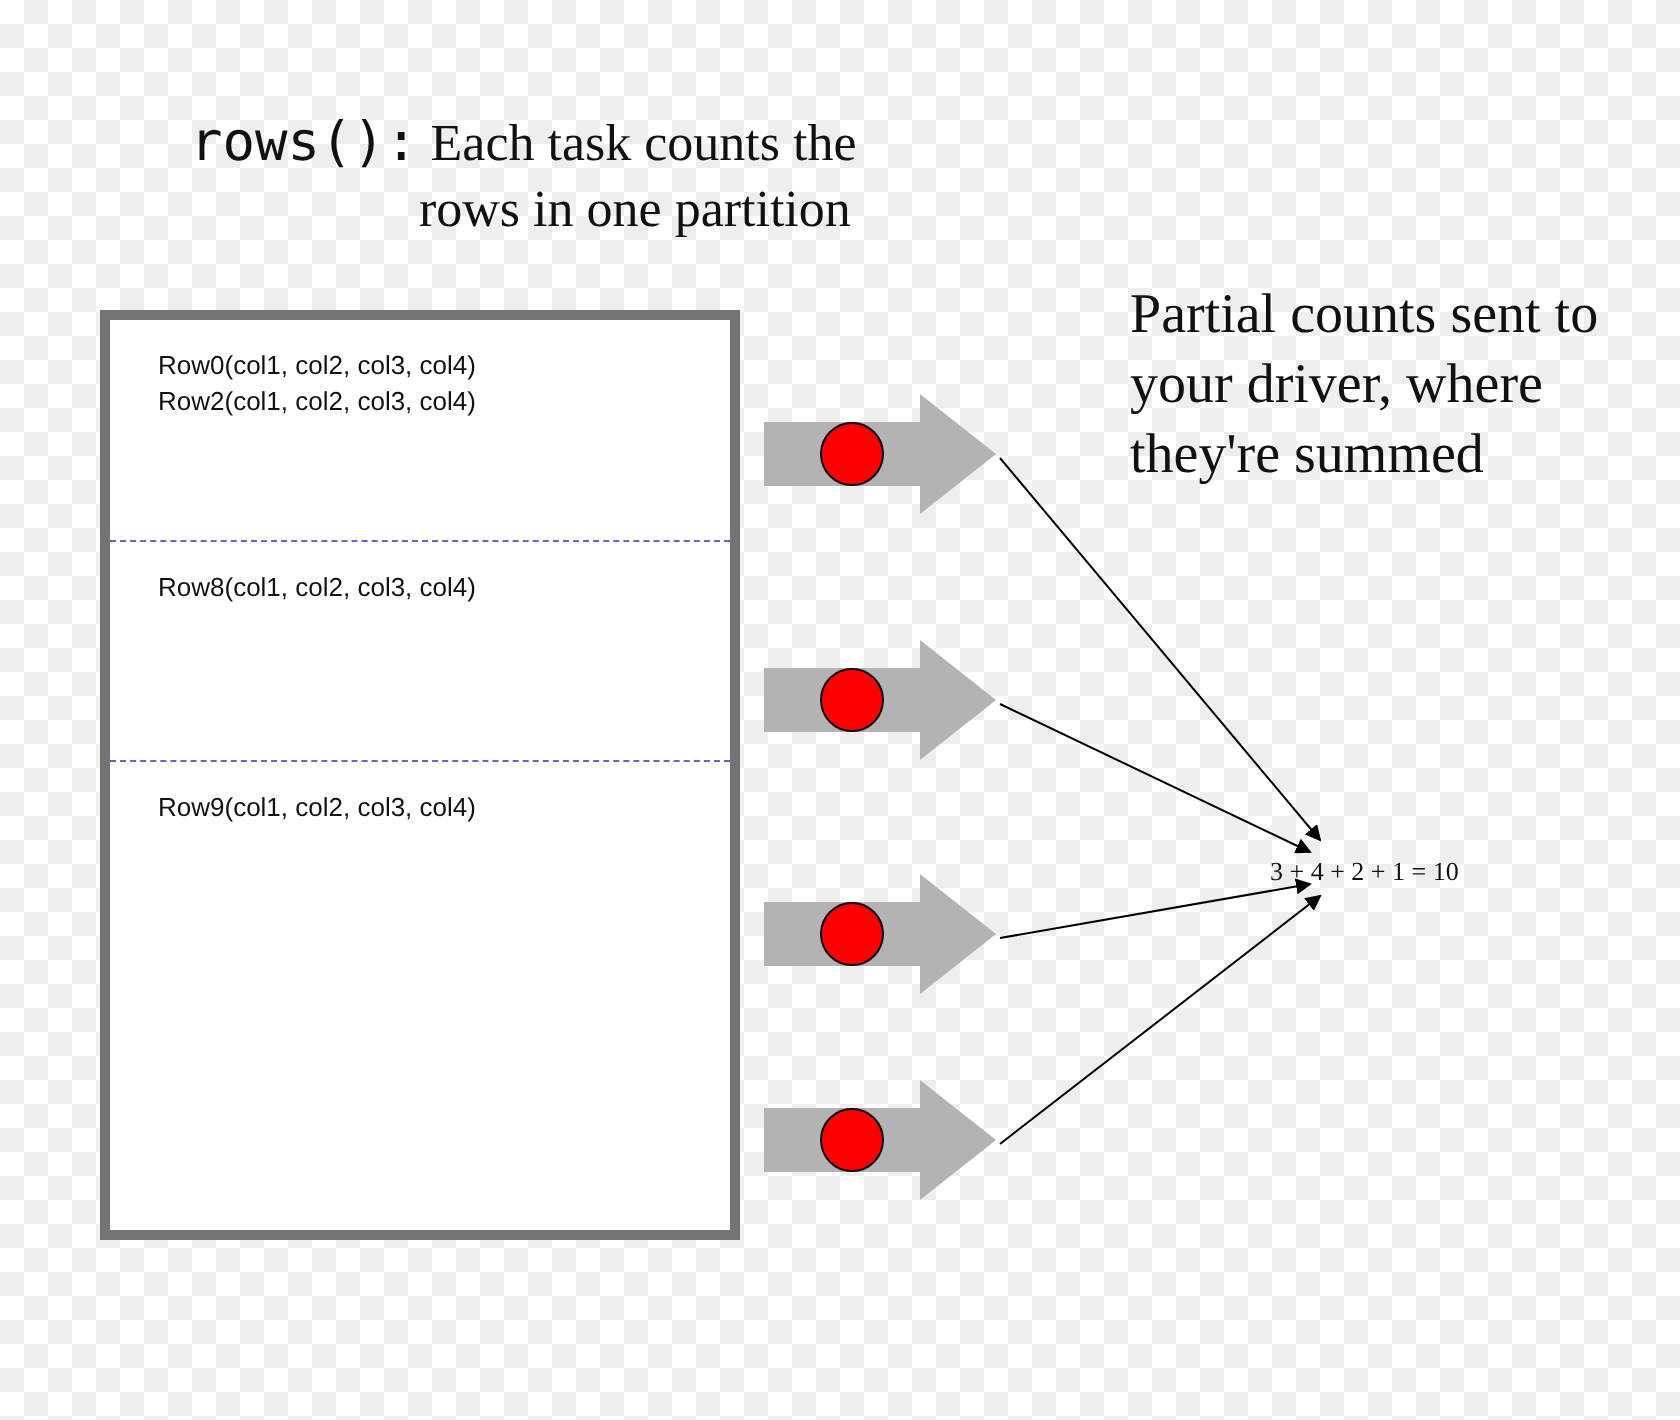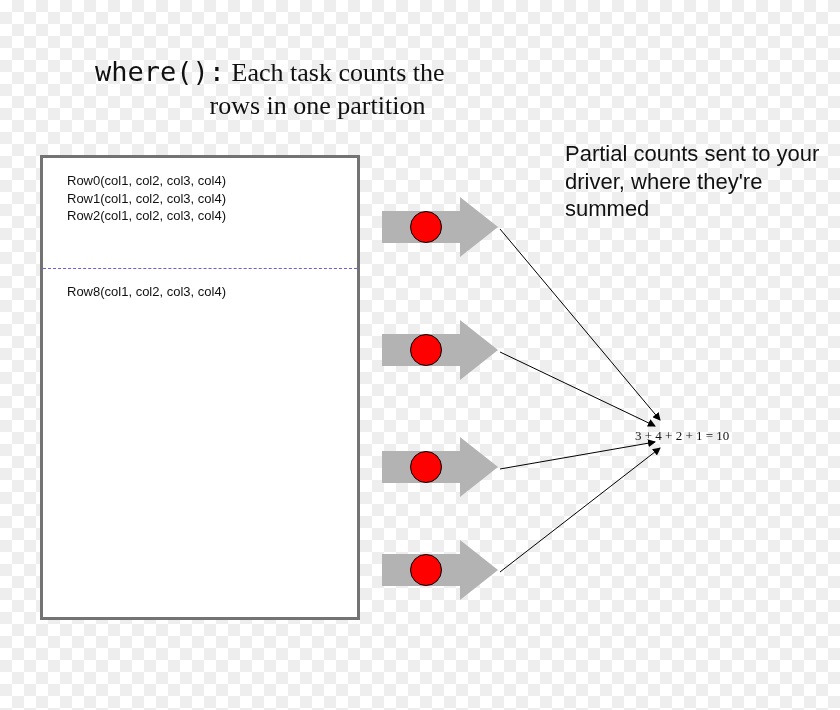--- a/index.html
+++ b/index.html
@@ -27,25 +27,25 @@
     color: #111;
     font-size: 26px;
     line-height: 1.25;
   }
   .title-code {
     font-family: 'Lucida Console', Menlo, Monaco, monospace;
     font-size: 27px;
   }
   .partitions-frame {
     position: absolute;
-    left: 40px;
+    left: 50px;
     top: 155px;
     width: 320px;
     height: 465px;
-    border: 3px solid #737373; 
+    border: 5px solid #737373; 
     background: #fff;
     box-sizing: border-box;
   }
   .partition {
     border-top: 1px dashed #735ad8;
     padding: 14px 0 24px 24px;
     font-family: Helvetica, Arial, sans-serif;
     font-size: 13px;
     line-height: 1.35;
     color: #111;
@@ -78,22 +78,22 @@
     border-radius: 50%;
     background: #ff0000;
     border: 1.5px solid #000;
     box-sizing: border-box;
   }
   .driver-caption {
     position: absolute;
     left: 565px;
     top: 140px;
     width: 255px;
-    font-family: Liberation Sans, sans-serif;
-    font-size: 22px;
+    font-family: Liberation Serif, serif;
+    font-size: 28px;
     line-height: 1.25;
     color: #111;
   }
   .sum-label {
     position: absolute;
     left: 635px;
     top: 428px;
     font-family: Liberation Serif, serif;
     font-size: 13px;
     color: #111;
@@ -102,34 +102,36 @@
     position: absolute;
     left: 0; top: 0;
     width: 840px; height: 710px;
     pointer-events: none;
   }
 </style>
 </head>
 <body>
 
 <div class="title-block">
-  <span class="title-code">where():</span>
+  <span class="title-code">rows():</span>
   <span>Each task counts the</span><br>
   <span style="display:inline-block; width:108px"></span>
   <span>rows in one partition</span>
 </div>
 
 <div class="partitions-frame">
   <div class="partition" style="height:110px">
     <div>Row0(col1, col2, col3, col4)</div>
-    <div>Row1(col1, col2, col3, col4)</div>
     <div>Row2(col1, col2, col3, col4)</div>
   </div>
   <div class="partition" style="height:110px">
     <div>Row8(col1, col2, col3, col4)</div>
+  </div>
+  <div class="partition" style="height:115px">
+    <div>Row9(col1, col2, col3, col4)</div>
   </div>
 </div>
 
 <div class="big-arrow" style="top:197px">
   <div class="shaft"></div>
   <div class="head"></div>
 </div>
 <div class="big-arrow" style="top:320px">
   <div class="shaft"></div>
   <div class="head"></div>

